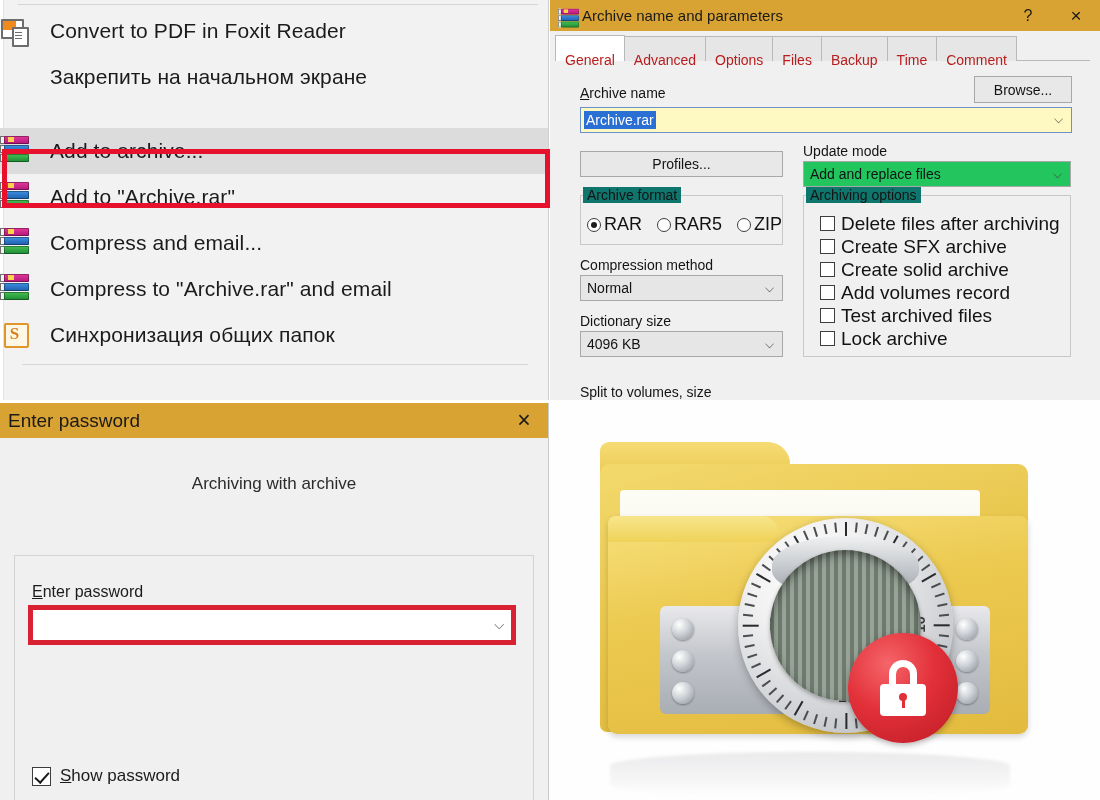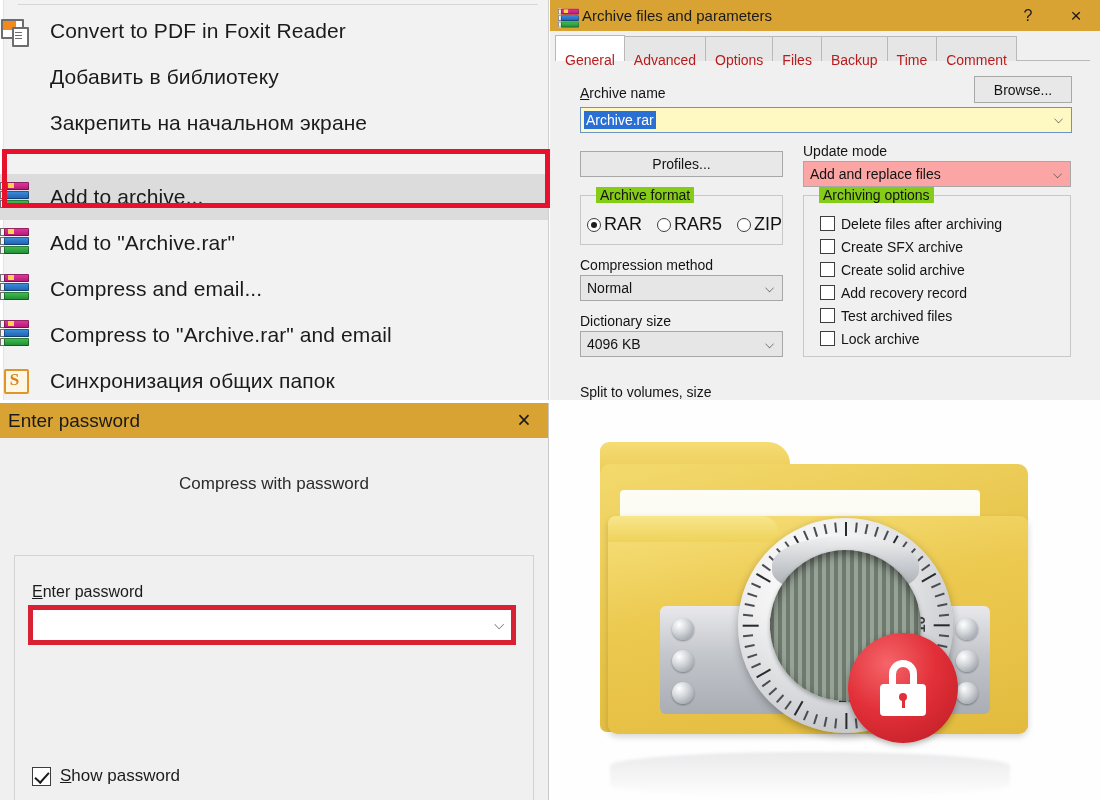--- a/index.html
+++ b/index.html
@@ -178,30 +178,30 @@
 
   .profiles-btn{
     position:absolute;left:30px;top:90px;width:203px;height:26px;
     background:#e8e8e8;border:1px solid #a8a8a8;box-sizing:border-box;
     font-size:14px;color:#131313;display:flex;align-items:center;justify-content:center;
   }
 
   .lbl-update-mode{position:absolute;left:253px;top:82px;}
   .update-select{
     position:absolute;left:253px;top:100px;width:268px;height:26px;
-    background:#fca5a5;border:1px solid #a8a8a8;box-sizing:border-box;
+    background:#22c55e;border:1px solid #a8a8a8;box-sizing:border-box;
     font-size:14px;color:#131313;display:flex;align-items:center;padding-left:6px;
   }
   .sel-arrow{position:absolute;right:8px;font-size:12px;color:#444;}
 
   .fieldset{
     position:absolute;border:1px solid #c8c8c8;box-sizing:border-box;
   }
   .fieldset > .legend{
-    position:absolute;top:-9px;left:15px;background:#84cc16;padding:0 4px;
+    position:absolute;top:-9px;left:2px;background:#0f766e;padding:0 4px;
     font-size:14px;color:#131313;
   }
   #archive-format{left:30px;top:134px;width:203px;height:50px;}
   .radios{position:absolute;left:6px;top:18px;display:flex;gap:15px;}
   .radio{display:flex;align-items:center;font-size:18px;color:#131313;}
   .rdot{width:14px;height:14px;border:1.4px solid #3d3d3d;border-radius:50%;
      margin-right:3px;position:relative;box-sizing:border-box;background:#fff;}
   .rdot.sel:after{content:"";position:absolute;left:3px;top:3px;width:6px;height:6px;
      border-radius:50%;background:#1d1d1d;}
 
@@ -214,21 +214,21 @@
   .lbl-dict{position:absolute;left:30px;top:252px;}
   .dict-select{
     position:absolute;left:30px;top:270px;width:203px;height:26px;
     background:#e6e6e6;border:1px solid #a8a8a8;box-sizing:border-box;
     font-size:14px;color:#131313;display:flex;align-items:center;padding-left:6px;
   }
   .lbl-split{position:absolute;left:30px;top:323px;}
 
   #archiving-options{left:253px;top:134px;width:268px;height:162px;}
   .opt-list{position:absolute;left:16px;top:16px;right:6px;}
-  .opt{display:flex;align-items:center;height:23px;font-size:14px;color:#131313;}
+  .opt{display:flex;align-items:center;height:23px;font-size:19px;color:#131313;}
   .opt .cbox{width:15px;height:15px;margin-right:6px;border-width:1.4px;}
 
   
   #folder-lock-image{
     position:absolute;left:550px;top:400px;width:550px;height:400px;
     background:#fefefe;overflow:hidden;
   }
   .folder{
     position:absolute;left:48px;top:28px;width:440px;height:330px;
   }
@@ -327,24 +327,20 @@
       <div class="cm-item">
         <span class="cm-ico">
           <span class="foxit-ico">
             <span class="doc-back"></span><span class="orange"></span>
             <span class="doc-front"></span><span class="lines"></span>
           </span>
         </span>
         <span class="cm-label">Convert to PDF in Foxit Reader</span>
       </div>
 
-      <div class="cm-item">
-        <span class="cm-ico"></span>
-        <span class="cm-label">Добавить в библиотеку</span>
-      </div>
 
       <div class="cm-item">
         <span class="cm-ico"></span>
         <span class="cm-label">Закрепить на начальном экране</span>
       </div>
 
       <div class="cm-item selected">
         <span class="cm-ico">
           <span class="rar-ico">
             <span class="pg p1"></span><span class="bk b1"></span><span class="tag"></span>
@@ -406,21 +402,21 @@
     <div class="wr-title">
       <span class="rar-ico">
         <span class="pg p1"></span>
           <span class="bk b1"></span>
           <span class="tag"></span>
         <span class="pg p2"></span>
           <span class="bk b2"></span>
         <span class="pg p3"></span>
           <span class="bk b3"></span>
       </span>
-      <span class="wr-title-text">Archive files and parameters</span>
+      <span class="wr-title-text">Archive name and parameters</span>
       <span class="wr-btns">
         <span class="wr-btn">?</span>
         <span class="wr-btn close">×</span>
       </span>
     </div>
 
     <div class="wr-tabs">
       <div class="wr-tab active">General</div>
       <div class="wr-tab">Advanced</div>
       <div class="wr-tab">Options</div>
@@ -491,21 +487,21 @@
           <label class="opt">
             <span class="cbox"></span>
             <span>Create SFX archive</span>
           </label>
           <label class="opt">
             <span class="cbox"></span>
             <span>Create solid archive</span>
           </label>
           <label class="opt">
             <span class="cbox"></span>
-            <span>Add recovery record</span>
+            <span>Add volumes record</span>
           </label>
           <label class="opt">
             <span class="cbox"></span>
             <span>Test archived files</span>
           </label>
           <label class="opt">
             <span class="cbox"></span>
             <span>Lock archive</span>
           </label>
         </div>
@@ -513,21 +509,21 @@
 
     </div>
   </div>
 
   <div id="password-dialog">
     <div class="pw-title">
       <span class="pw-title-text">Enter password</span>
       <span class="pw-close">×</span>
     </div>
 
-    <div class="pw-heading">Compress with password</div>
+    <div class="pw-heading">Archiving with archive</div>
 
     <div class="pw-group">
       <div class="pw-label">
         <u>E</u>nter password
       </div>
 
       <div class="pw-inputwrap">
         <input class="pw-input" type="text" value="" placeholder="" style="">
         <span class="pw-input-arrow">⌵</span>
       </div>

